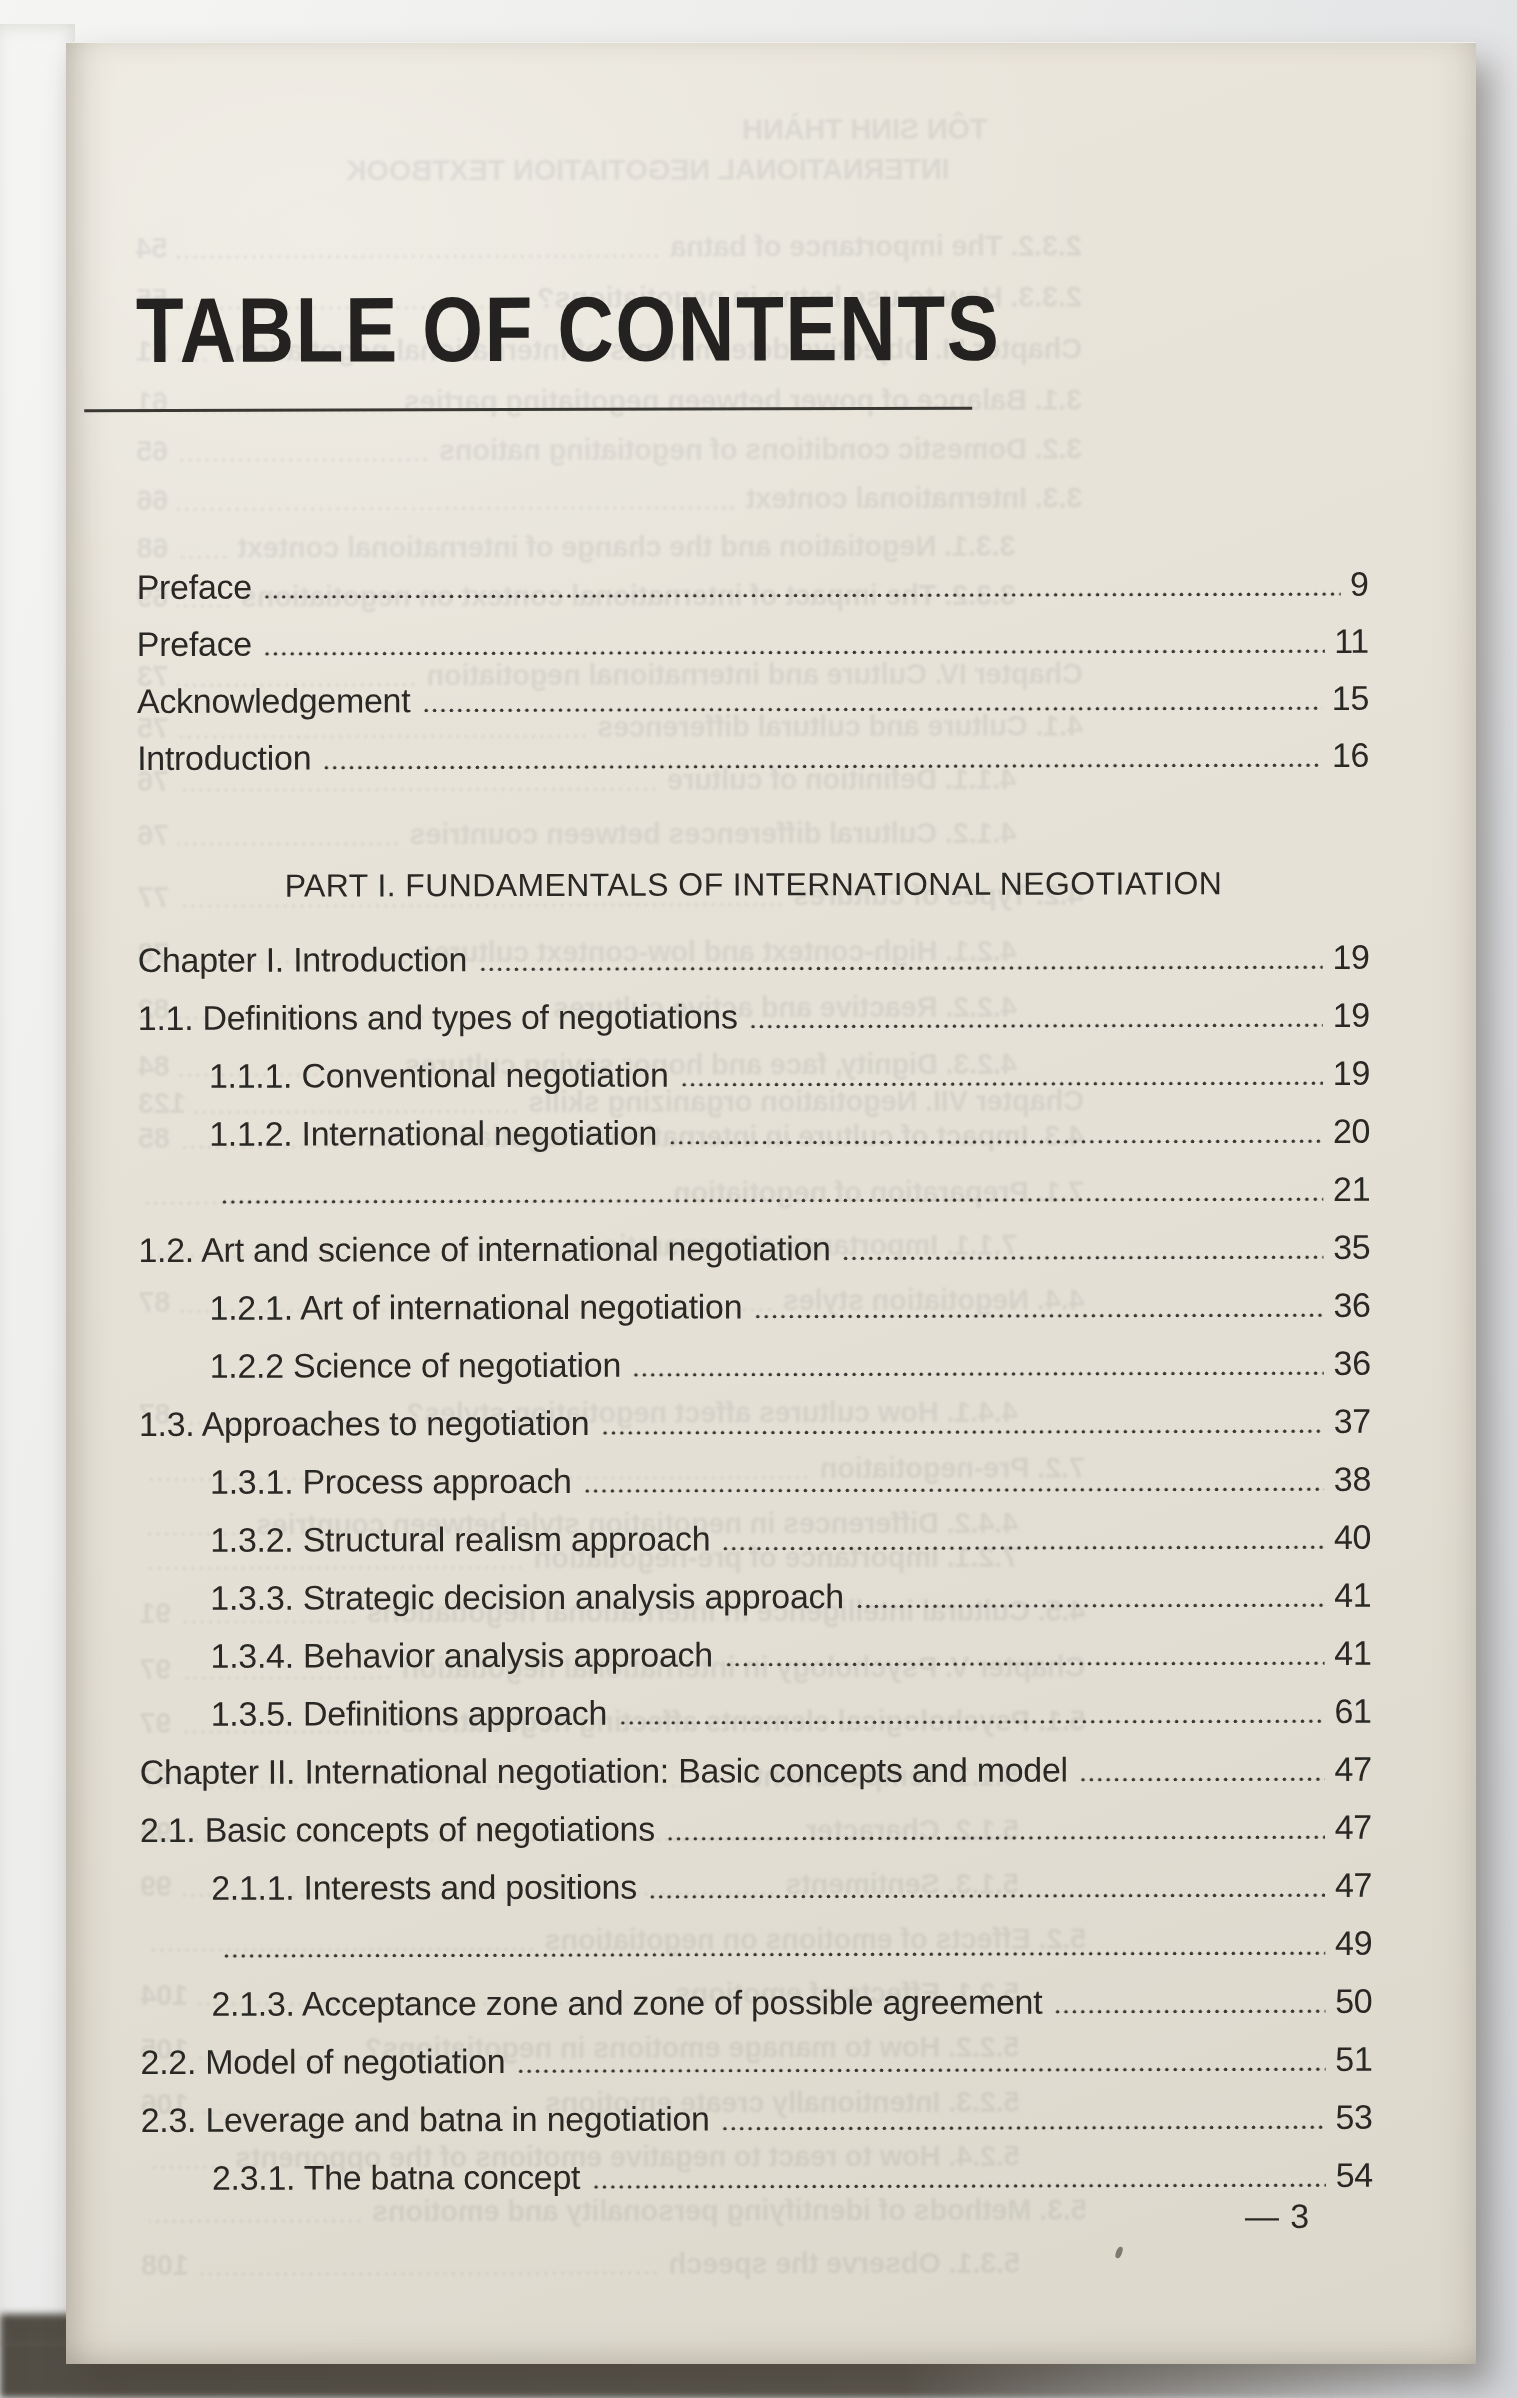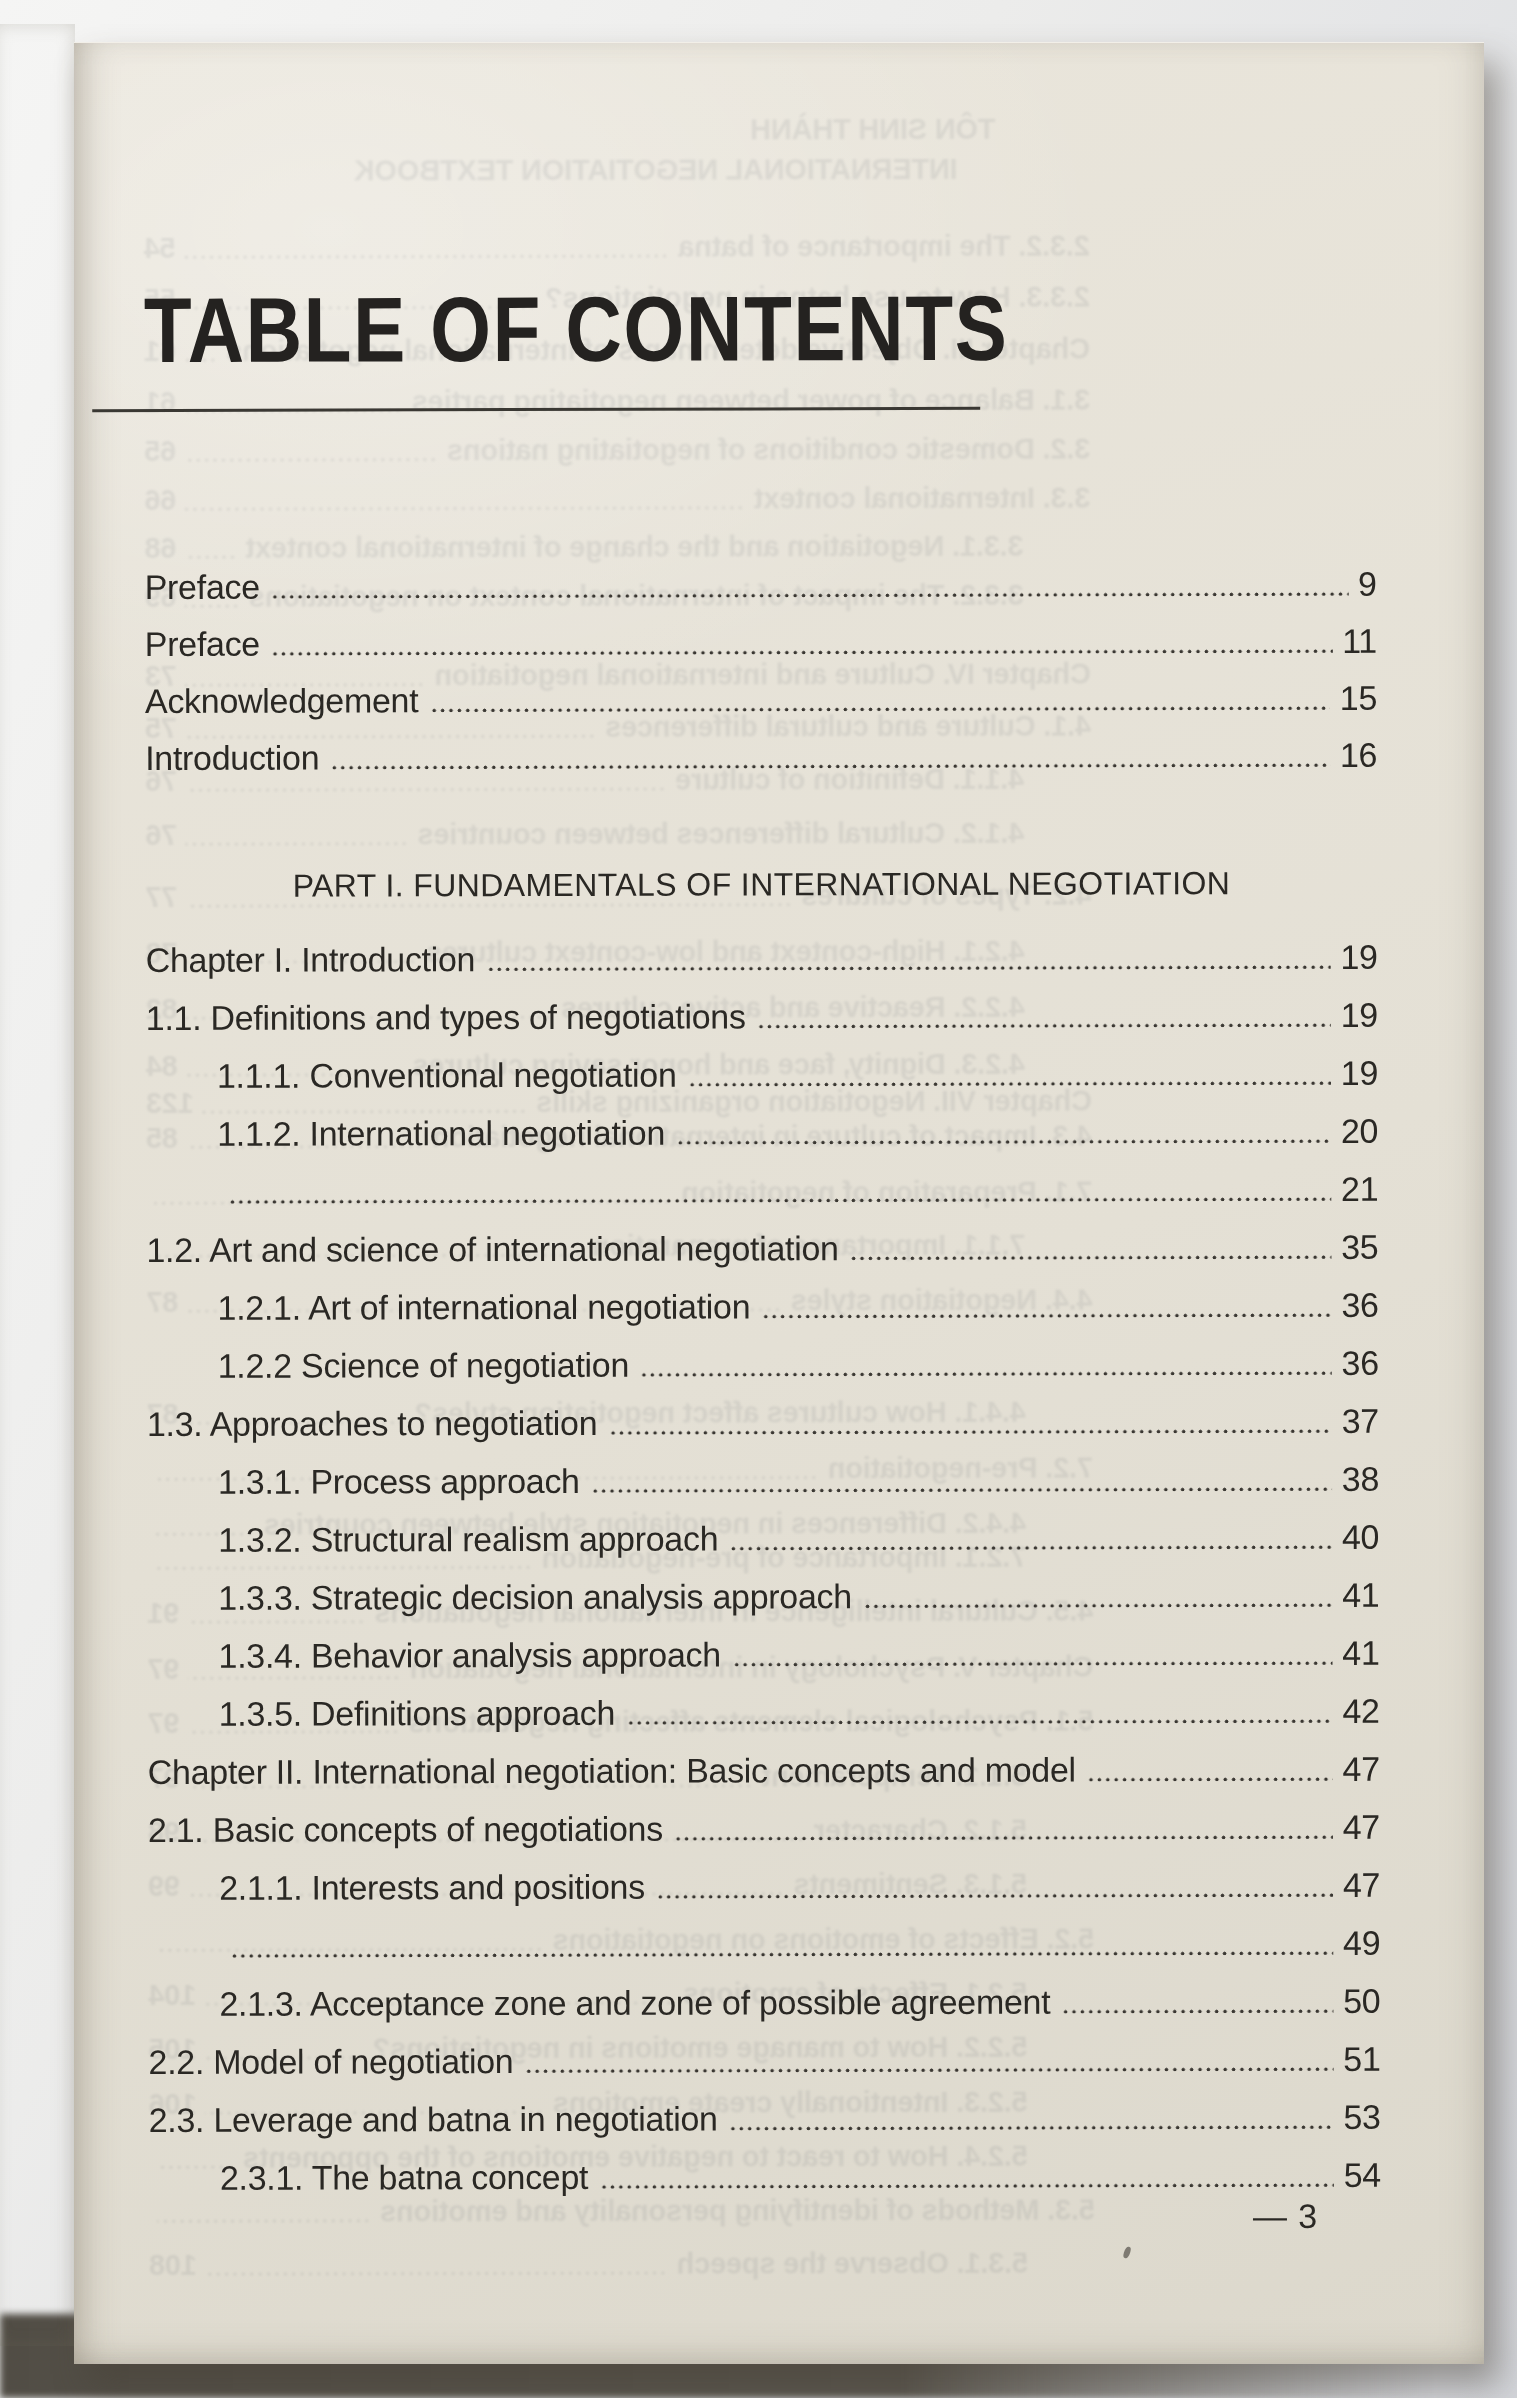--- a/index.html
+++ b/index.html
@@ -13,21 +13,21 @@
   .bottom-shadow { position:absolute; left:0; top:2314px; width:1454px; height:84px;
     background:linear-gradient(90deg,#514d45 0%, #5a564e 62%, rgba(95,91,83,0) 99%);
     filter:blur(3.7px); }
 
   
   .prev-pages { position:absolute; left:-5.6px; top:24px; width:81px; height:2322px;
     background:linear-gradient(90deg,#cfccc5 0%, #e7e4dd 18%, #d8d5ce 38%, #ecе9e2 55%, #dbd8d1 72%, #cbc8c1 90%, #bfbcb5 100%);
     box-shadow:inset 0 0 17px rgba(120,115,100,.25); }
 
   
-  .page { position:absolute; left:74px; top:42px; width:1410px; height:2322px;
+  .page { position:absolute; left:66px; top:42px; width:1410px; height:2322px;
     background:
       radial-gradient(1312px 843px at 18% 8%, rgba(255,255,255,.30), rgba(255,255,255,0) 60%),
       linear-gradient(160deg,#eae6dc 0%, #e4e0d5 55%, #dcd8cc 100%);
     box-shadow: 15px 20.6px 32px rgba(70,64,54,.45),
       inset 28px 0 39px -24px rgba(115,105,88,.45),
       inset -24px 0 41px -22.5px rgba(120,112,96,.28),
       inset 0 -22.5px 37px -20.6px rgba(120,112,96,.30);
     border-top:0.9px solid #f2efe8; }
 
   .content { position:absolute; inset:0; padding:0 108px 0 70px;
@@ -375,21 +375,21 @@
             <span class="p">41</span>
           </div>
           <div class="row toc-row lvl1">
             <span class="t">1.3.4. Behavior analysis approach</span>
             <span class="leader"></span>
             <span class="p">41</span>
           </div>
           <div class="row toc-row lvl1">
             <span class="t">1.3.5. Definitions approach</span>
             <span class="leader"></span>
-            <span class="p">42</span>
+            <span class="p">61</span>
           </div>
           <div class="row toc-row">
             <span class="t">Chapter II. International negotiation: Basic concepts and model</span>
             <span class="leader"></span>
             <span class="p">47</span>
           </div>
           <div class="row toc-row">
             <span class="t">2.1. Basic concepts of negotiations</span>
             <span class="leader"></span>
             <span class="p">47</span>

